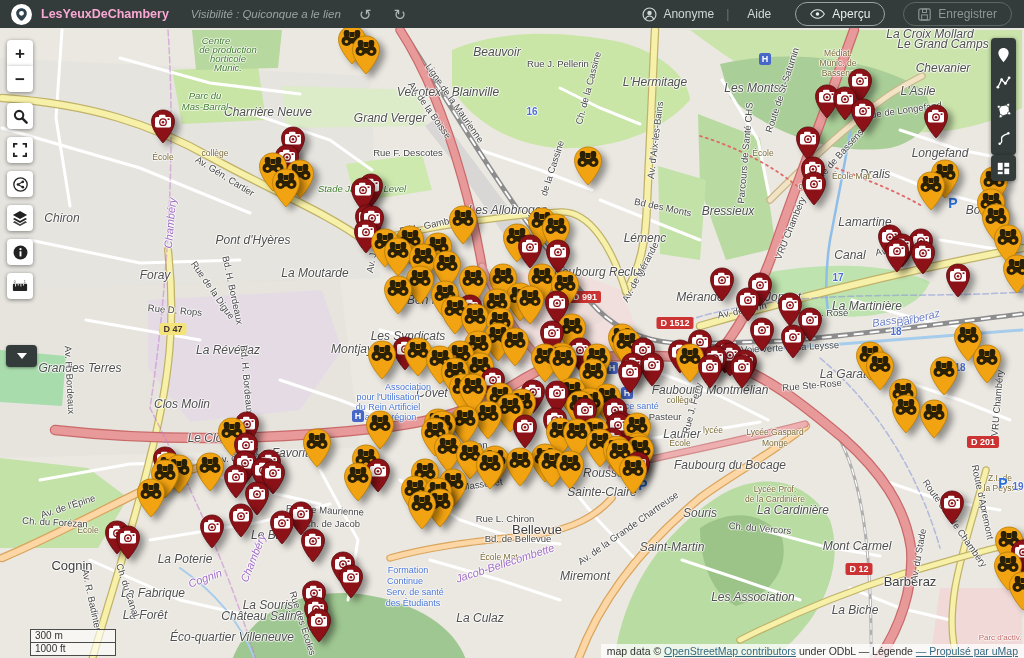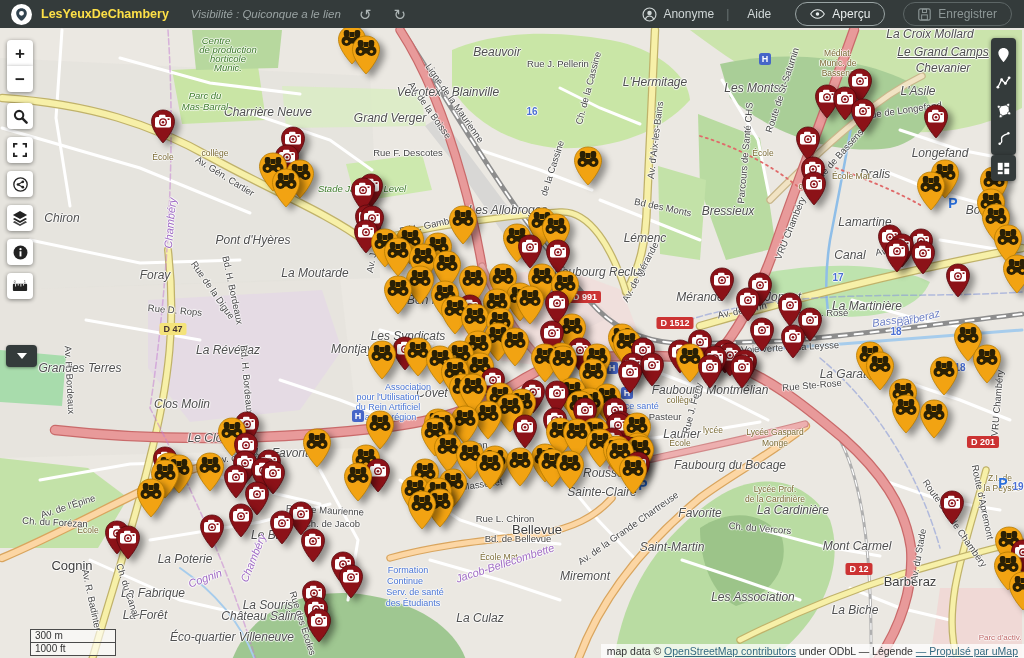--- a/index.html
+++ b/index.html
@@ -3,21 +3,21 @@
 <meta charset="utf-8">
 <style>
   html,body{margin:0;padding:0;}
   body{width:1024px;height:658px;position:relative;overflow:hidden;background:#EAE7E1;
        font-family:"Liberation Sans",sans-serif;}
   
   #topbar{position:absolute;left:0;top:0;width:1024px;height:28px;background:#343B3B;
           display:flex;align-items:center;z-index:500;}
   .logo{width:21px;height:21px;border-radius:50%;background:#fff;margin-left:11px;
         display:flex;align-items:center;justify-content:center;}
-  #map-title{color:#fde047;font-size:12.5px;font-weight:bold;margin-left:9px;}
+  #map-title{color:#f9a8d4;font-size:12.5px;font-weight:bold;margin-left:9px;}
   #visibility{color:#9aa3a3;font-size:11.5px;font-style:italic;margin-left:22px;}
   .histbtn{color:#aeb6b6;font-size:15px;margin-left:14px;background:none;border:none;
            cursor:pointer;line-height:1;padding:0 4px;}
   #topbar-right{margin-left:auto;display:flex;align-items:center;margin-right:12px;}
   .tb-user{display:flex;align-items:center;color:#cfd6d6;font-size:12px;gap:6px;}
   .tb-sep{color:#6a7373;margin:0 12px;font-size:12px;}
   .tb-link{color:#cfd6d6;font-size:12px;background:none;border:none;cursor:pointer;}
   .pill{display:flex;align-items:center;gap:7px;border:1px solid #9aa4a4;border-radius:13px;
         background:none;color:#e7ecec;font-size:12px;padding:4px 14px;margin-left:18px;cursor:pointer;}
   .pill.disabled{border-color:#5d6666;color:#8d9797;}
@@ -181,21 +181,21 @@
   <div id="overlays">
       <div class="mlbl c-q" style="left: 268px; top: 84px; transform: translate(-50%, -50%) rotate(0deg);">Charrière Neuve</div>
       <div class="mlbl c-q" style="left: 62px; top: 190px; transform: translate(-50%, -50%) rotate(0deg);">Chiron</div>
       <div class="mlbl c-q" style="left: 253px; top: 212px; transform: translate(-50%, -50%) rotate(0deg);">Pont d'Hyères</div>
       <div class="mlbl c-q" style="left: 497px; top: 24px; transform: translate(-50%, -50%) rotate(0deg);">Beauvoir</div>
       <div class="mlbl c-q" style="left: 448px; top: 64px; transform: translate(-50%, -50%) rotate(0deg);">Vetrotex - Blainville</div>
       <div class="mlbl c-q" style="left: 390px; top: 90px; transform: translate(-50%, -50%) rotate(0deg);">Grand Verger</div>
       <div class="mlbl c-q" style="left: 655px; top: 54px; transform: translate(-50%, -50%) rotate(0deg);">L'Hermitage</div>
       <div class="mlbl c-q" style="left: 752px; top: 60px; transform: translate(-50%, -50%) rotate(0deg);">Les Monts</div>
       <div class="mlbl c-q" style="left: 930px; top: 6px; transform: translate(-50%, -50%) rotate(0deg);">La Croix Mollard</div>
-      <div class="mlbl c-q" style="left: 943px; top: 24px; transform: translate(-50%, -50%) rotate(0deg); text-decoration: underline;">Le Grand Camps</div>
+      <div class="mlbl c-q" style="left: 943px; top: 16px; transform: translate(-50%, -50%) rotate(0deg);">Le Grand Camps</div>
       <div class="mlbl c-q" style="left: 943px; top: 40px; transform: translate(-50%, -50%) rotate(0deg);">Chevanier</div>
       <div class="mlbl c-q" style="left: 918px; top: 63px; transform: translate(-50%, -50%) rotate(0deg);">L'Asile</div>
       <div class="mlbl c-q" style="left: 728px; top: 183px; transform: translate(-50%, -50%) rotate(0deg);">Bressieux</div>
       <div class="mlbl c-q" style="left: 940px; top: 125px; transform: translate(-50%, -50%) rotate(0deg);">Longefand</div>
       <div class="mlbl c-q" style="left: 875px; top: 146px; transform: translate(-50%, -50%) rotate(0deg);">Dralis</div>
       <div class="mlbl c-q" style="left: 865px; top: 194px; transform: translate(-50%, -50%) rotate(0deg);">Lamartine</div>
       <div class="mlbl c-q" style="left: 982px; top: 182px; transform: translate(-50%, -50%) rotate(0deg);">Bolliet</div>
       <div class="mlbl c-q" style="left: 867px; top: 278px; transform: translate(-50%, -50%) rotate(0deg);">La Martinière</div>
       <div class="mlbl c-q" style="left: 783px; top: 269px; transform: translate(-50%, -50%) rotate(0deg);">Joppet</div>
       <div class="mlbl c-q" style="left: 850px; top: 227px; transform: translate(-50%, -50%) rotate(0deg);">Canal</div>
@@ -224,21 +224,21 @@
       <div class="mlbl c-q" style="left: 232px; top: 609px; transform: translate(-50%, -50%) rotate(0deg);">Éco-quartier Villeneuve</div>
       <div class="mlbl c-q" style="left: 268px; top: 577px; transform: translate(-50%, -50%) rotate(0deg);">La Souris</div>
       <div class="mlbl c-q" style="left: 262px; top: 588px; transform: translate(-50%, -50%) rotate(0deg);">Château Salins</div>
       <div class="mlbl c-q" style="left: 268px; top: 507px; transform: translate(-50%, -50%) rotate(0deg);">Le Bio</div>
       <div class="mlbl c-t" style="left: 537px; top: 501px; transform: translate(-50%, -50%) rotate(0deg);">Bellevue</div>
       <div class="mlbl c-q" style="left: 545px; top: 548px; transform: translate(-50%, -50%) rotate(0deg); margin-left: 40px;">Miremont</div>
       <div class="mlbl c-q" style="left: 602px; top: 464px; transform: translate(-50%, -50%) rotate(0deg);">Sainte-Claire</div>
       <div class="mlbl c-q" style="left: 610px; top: 445px; transform: translate(-50%, -50%) rotate(0deg);">Rousseau</div>
       <div class="mlbl c-q" style="left: 672px; top: 519px; transform: translate(-50%, -50%) rotate(0deg);">Saint-Martin</div>
       <div class="mlbl c-q" style="left: 480px; top: 590px; transform: translate(-50%, -50%) rotate(0deg);">La Culaz</div>
-      <div class="mlbl c-q" style="left: 700px; top: 485px; transform: translate(-50%, -50%) rotate(0deg);">Favorite</div>
+      <div class="mlbl c-q" style="left: 700px; top: 485px; transform: translate(-50%, -50%) rotate(0deg);">Souris</div>
       <div class="mlbl c-q" style="left: 753px; top: 569px; transform: translate(-50%, -50%) rotate(0deg);">Les Association</div>
       <div class="mlbl c-q" style="left: 793px; top: 482px; transform: translate(-50%, -50%) rotate(0deg);">La Cardinière</div>
       <div class="mlbl c-q" style="left: 857px; top: 518px; transform: translate(-50%, -50%) rotate(0deg);">Mont Carmel</div>
       <div class="mlbl c-t" style="left: 910px; top: 553px; transform: translate(-50%, -50%) rotate(0deg);">Barberaz</div>
       <div class="mlbl c-q" style="left: 855px; top: 582px; transform: translate(-50%, -50%) rotate(0deg);">La Biche</div>
       <div class="mlbl c-q" style="left: 730px; top: 437px; transform: translate(-50%, -50%) rotate(0deg);">Faubourg du Bocage</div>
       <div class="mlbl c-s" style="left: 775px; top: 461px; transform: translate(-50%, -50%) rotate(0deg);">Lycée Prof.</div>
       <div class="mlbl c-s" style="left: 775px; top: 471px; transform: translate(-50%, -50%) rotate(0deg);">de la Cardinière</div>
       <div class="mlbl c-s" style="left: 775px; top: 404px; transform: translate(-50%, -50%) rotate(0deg);">Lycée Gaspard</div>
       <div class="mlbl c-s" style="left: 775px; top: 415px; transform: translate(-50%, -50%) rotate(0deg);">Monge</div>

